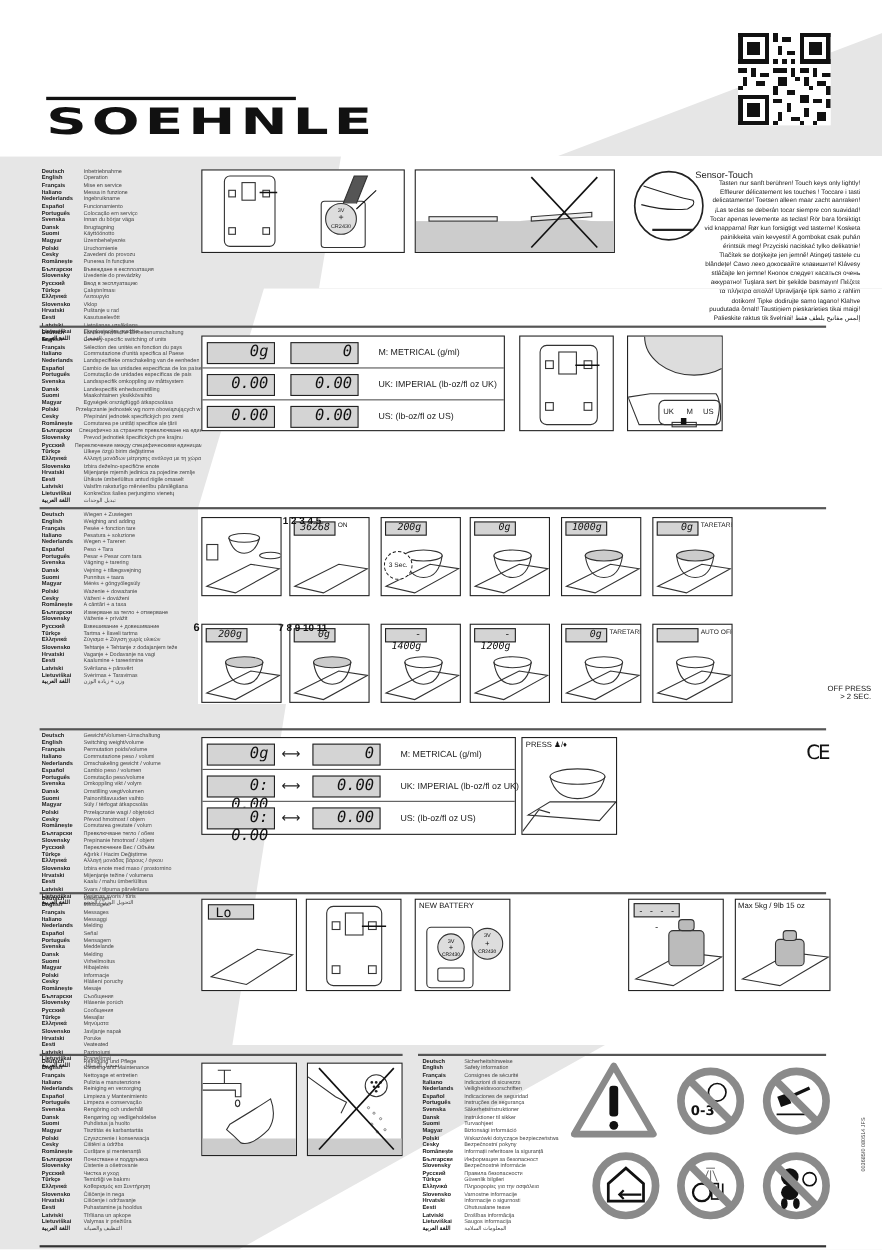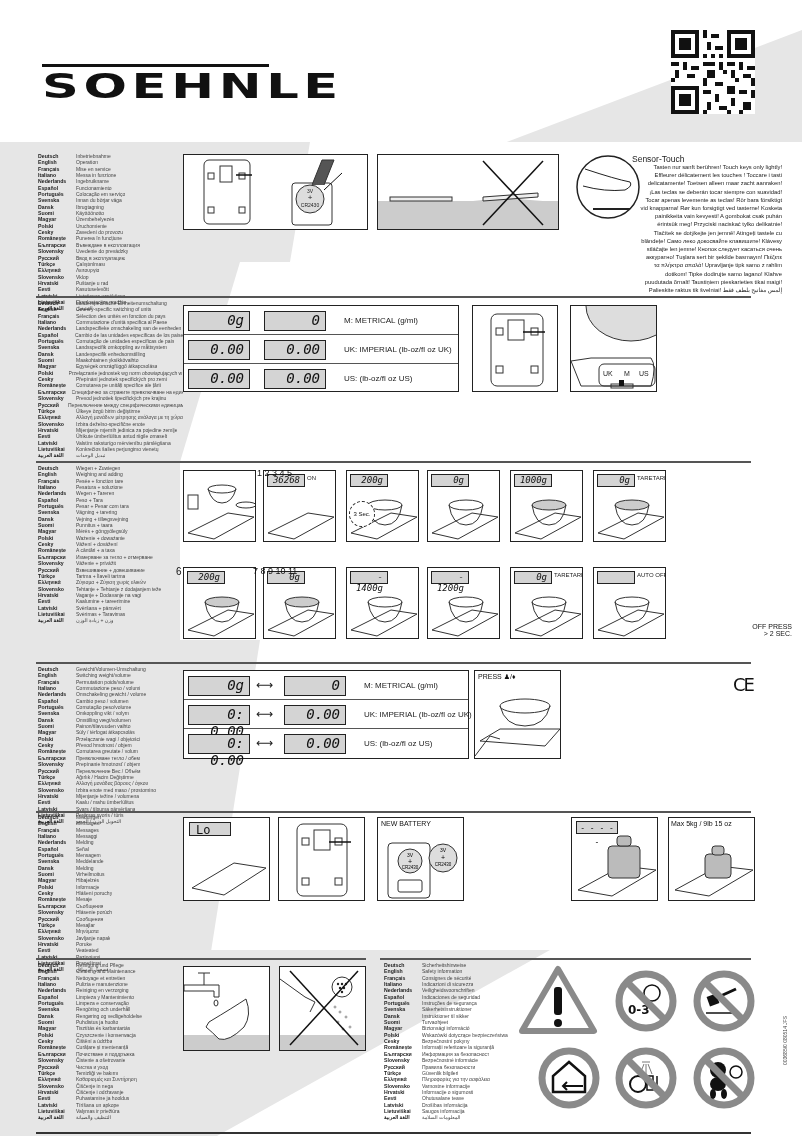--- a/index.html
+++ b/index.html
@@ -1,32 +1,32 @@
 <!DOCTYPE html>
 <html><head>
 <meta charset="utf-8">
 <style>
   *{box-sizing:border-box;margin:0;padding:0}
   html,body{width:802px;height:1136px;background:#fff;overflow:hidden}
   body{position:relative;font-family:"Liberation Sans",sans-serif;color:#111}
   .bg-shape{position:absolute;background:#e6e6e6}
-  .logo-wrap{position:absolute;left:42px;top:64px;width:227px}
+  .logo-wrap{position:absolute;left:42px;top:88px;width:227px}
   .logo-rule{height:3px;background:#111;margin-bottom:7px}
   .logo{font-family:"DejaVu Sans",sans-serif;font-weight:bold;font-size:33px;letter-spacing:3px;transform:scaleX(1.55);transform-origin:left;line-height:26px;color:#111}
   .qr{position:absolute;left:671px;top:30px;width:84px;height:84px;background:#fff}
   .qr svg{width:84px;height:84px}
   .section-rule{position:absolute;left:36px;width:715px;height:2px;background:#555}
   .lang{position:absolute;left:38px;font-size:5px;line-height:6.35px;width:145px}
   .lang .row{display:flex;white-space:nowrap}
   .lang .ln{width:38px;font-weight:bold;color:#222;font-size:5.2px}
   .lang .tx{color:#444;font-size:5px;overflow:hidden}
   .box{position:absolute;border:1.5px solid #222;background:#fff;overflow:hidden}
   .lcd{position:absolute;border:1.5px solid #222;background:#d4d4d4;font-family:"DejaVu Sans Mono",monospace;font-style:italic;font-size:12px;text-align:right;padding-right:4px;line-height:14px;color:#111}
   .lbl{position:absolute;font-size:8px;color:#222;white-space:nowrap}
-  .step{position:absolute;font-size:9px;font-weight:normal;color:#111}
+  .step{position:absolute;font-size:9px;font-weight:bold;color:#111}
   .unit-table{position:absolute;border:1.5px solid #222;background:#fff}
   .ut-row{position:absolute;left:0;right:0;border-bottom:1px solid #555}
   .ut-lcd{position:absolute;border:1.5px solid #222;background:#d4d4d4;font-family:"DejaVu Sans Mono",monospace;font-style:italic;font-size:14px;text-align:right;padding-right:5px;line-height:17px}
   .ut-lbl{position:absolute;font-size:8px;color:#222;white-space:nowrap}
   .sensor-text{position:absolute;font-size:6.6px;line-height:8.1px;color:#222;text-align:right}
   .sensor-title{position:absolute;font-size:8.5px;color:#222}
   .sign{position:absolute}
   .docnum{position:absolute;left:782px;top:1065px;font-size:5px;color:#444;transform:rotate(-90deg);transform-origin:left top;white-space:nowrap}
   .ce{position:absolute;left:733px;top:674px;font-size:18px;font-family:"DejaVu Sans",sans-serif;letter-spacing:-2px}
 </style>

